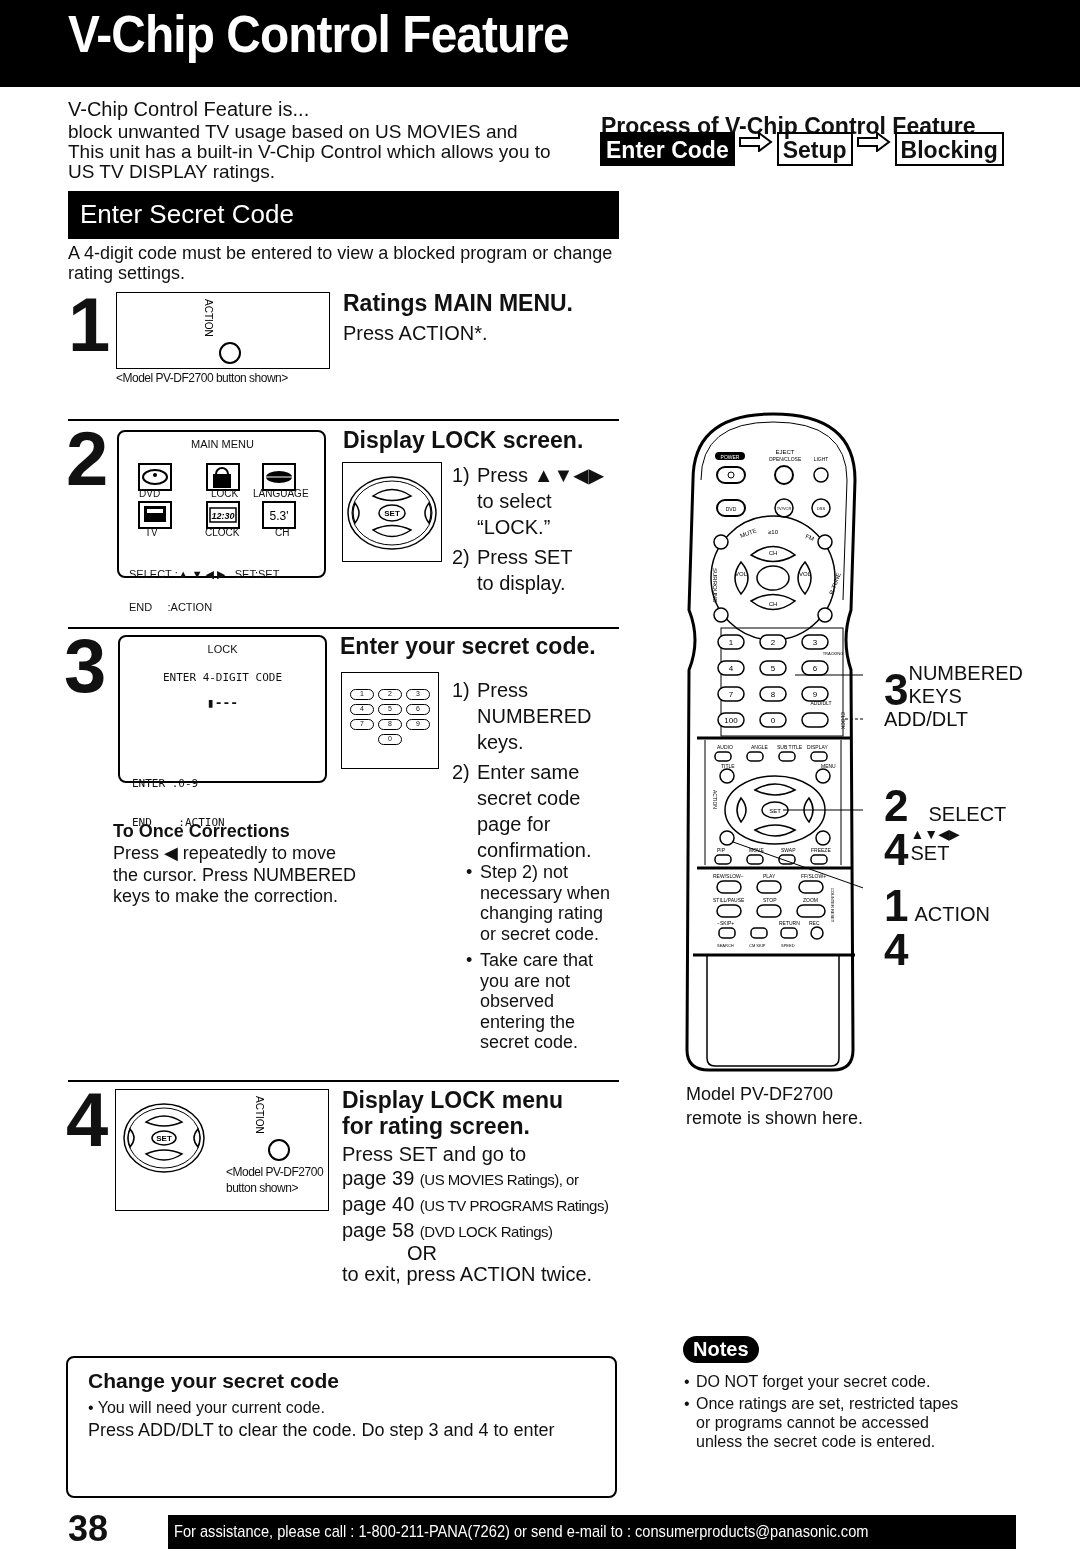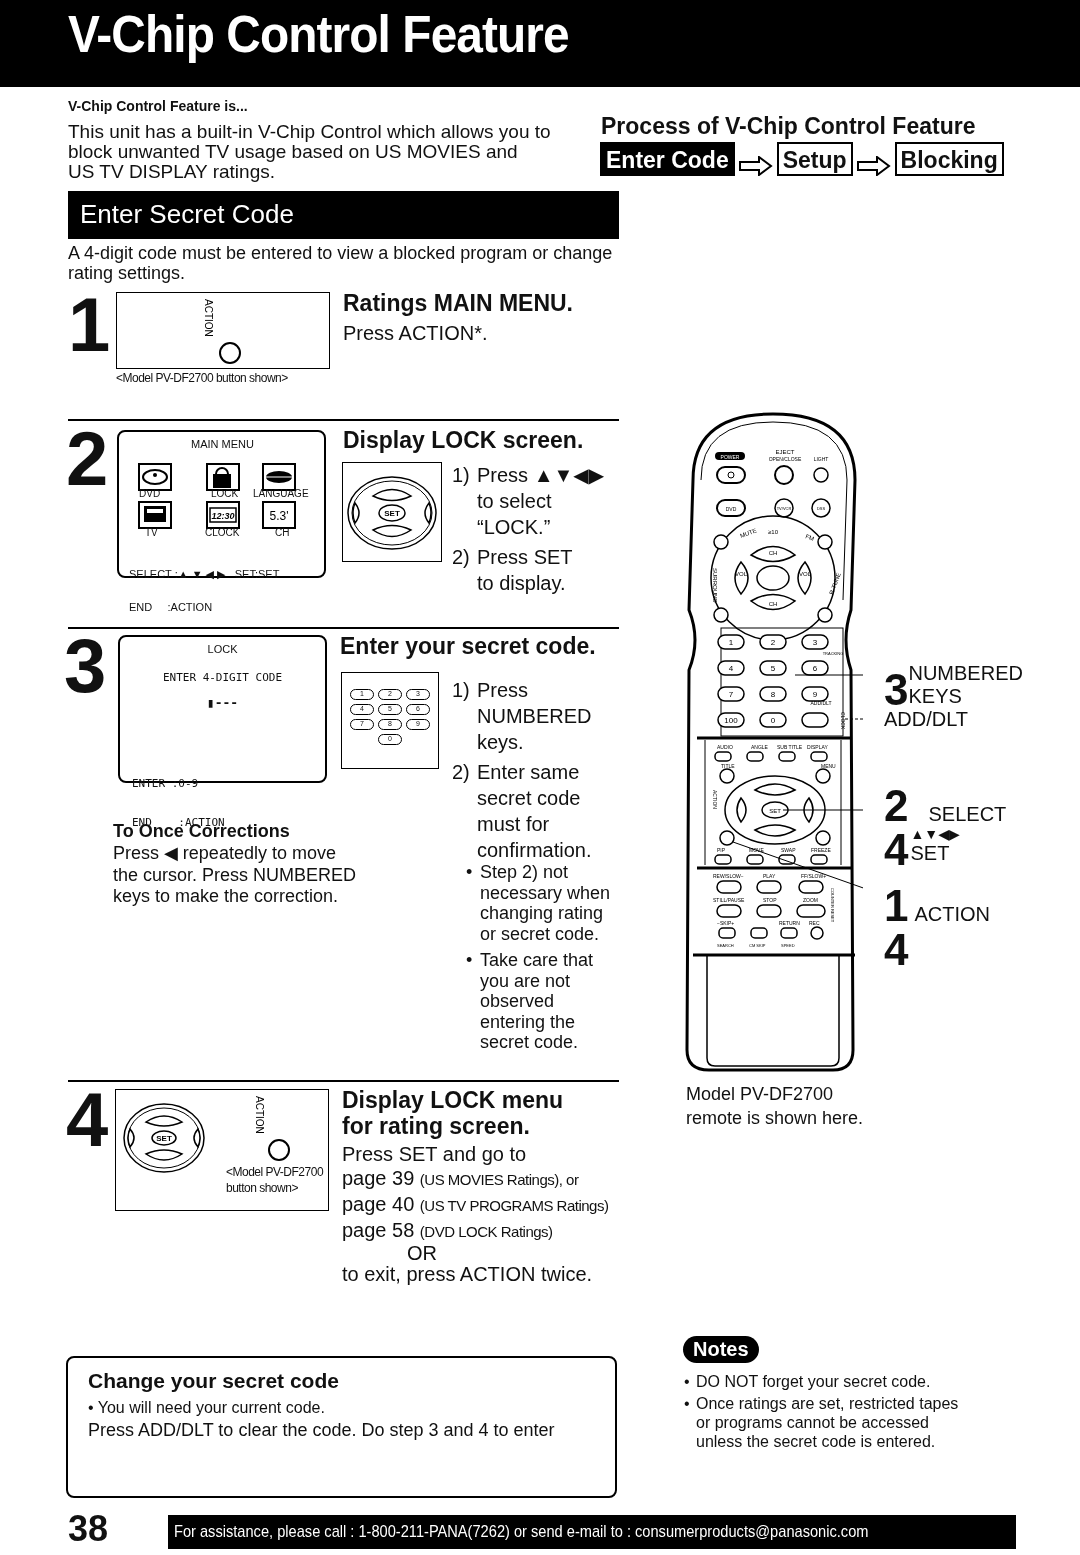--- a/index.html
+++ b/index.html
@@ -1,23 +1,23 @@
 <!DOCTYPE html>
 <html><head>
 <meta charset="utf-8">
 <style>
 *{box-sizing:border-box;margin:0;padding:0}
 body{width:1080px;height:1555px;background:#fff;font-family:"Liberation Sans",sans-serif;color:#111;position:relative;overflow:hidden}
 .abs{position:absolute}
 .title-bar{left:0;top:0;width:1080px;height:87px;background:#000}
 .title-bar span{position:absolute;left:68px;top:4px;font-size:52px;font-weight:bold;color:#fff;letter-spacing:-1px;transform:scaleX(.92);transform-origin:left}
-.intro-h{left:68px;top:98px;font-size:14px;font-weight:bold}
+.intro-h{left:68px;top:98px;font-size:20px;font-weight:normal}
 .intro-p{left:68px;top:122px;font-size:19px;line-height:20px;width:520px}
 .process-h{left:601px;top:113px;font-size:23px;font-weight:bold}
-.process-row{left:600px;top:142px;display:flex;align-items:flex-end;gap:4px}
+.process-row{left:600px;top:132px;display:flex;align-items:flex-start;gap:4px}
 .pstep{font-size:23px;font-weight:bold;padding:1px 4px;border:2px solid #000;height:34px;line-height:30px}
 .pstep.active{background:#000;color:#fff}
 .parrow{width:34px;height:20px}
 .section-bar{left:68px;top:191px;width:551px;height:48px;background:#000}
 .section-bar span{position:absolute;left:12px;top:8px;color:#fff;font-size:26px}
 .sec-desc{left:68px;top:243px;font-size:18px;line-height:20px;width:550px}
 .bignum{font-size:76px;font-weight:bold;line-height:70px;letter-spacing:-2px}
 .box{border:1.5px solid #000;background:#fff}
 .rbox{border:2px solid #000;border-radius:8px;background:#fff}
 .step-h{font-size:23px;font-weight:bold}
@@ -36,22 +36,22 @@
 </style>
 </head>
 <body>
 
 <div class="abs title-bar">
   <span>V-Chip Control Feature</span>
 </div>
 
 <div class="abs intro-h">V-Chip Control Feature is...</div>
 <div class="abs intro-p">
+  <div>block unwanted TV usage based on US MOVIES and</div>
   <div>This unit has a built-in V-Chip Control which allows you to</div>
-  <div>block unwanted TV usage based on US MOVIES and</div>
   <div>US TV DISPLAY ratings.</div>
 </div>
 
 <div class="abs process-h">Process of V-Chip Control Feature</div>
 <div class="abs process-row">
   <div class="pstep active">Enter Code</div>
   <svg class="parrow" viewBox="0 0 34 20">
       <path d="M1 6 H20 V1 L32 10 L20 19 V14 H1 Z" fill="#fff" stroke="#000" stroke-width="2"></path>
     </svg>
   <div class="pstep">Setup</div>
@@ -193,21 +193,21 @@
       <div>Press</div>
       <div>NUMBERED</div>
       <div>keys.</div>
     </div>
   </div>
   <div style="display:flex;margin-top:4px">
     <span style="width:25px">2)</span>
     <div>
       <div>Enter same</div>
       <div>secret code</div>
-      <div>must for</div>
+      <div>page for</div>
       <div>confirmation.</div>
     </div>
   </div>
 </div>
 <div class="abs bullets" style="left:466px;top:862px">
   <div style="display:flex">
     <span style="width:14px">•</span>
     <div>
       <div>Step 2) not</div>
       <div>necessary when</div>

